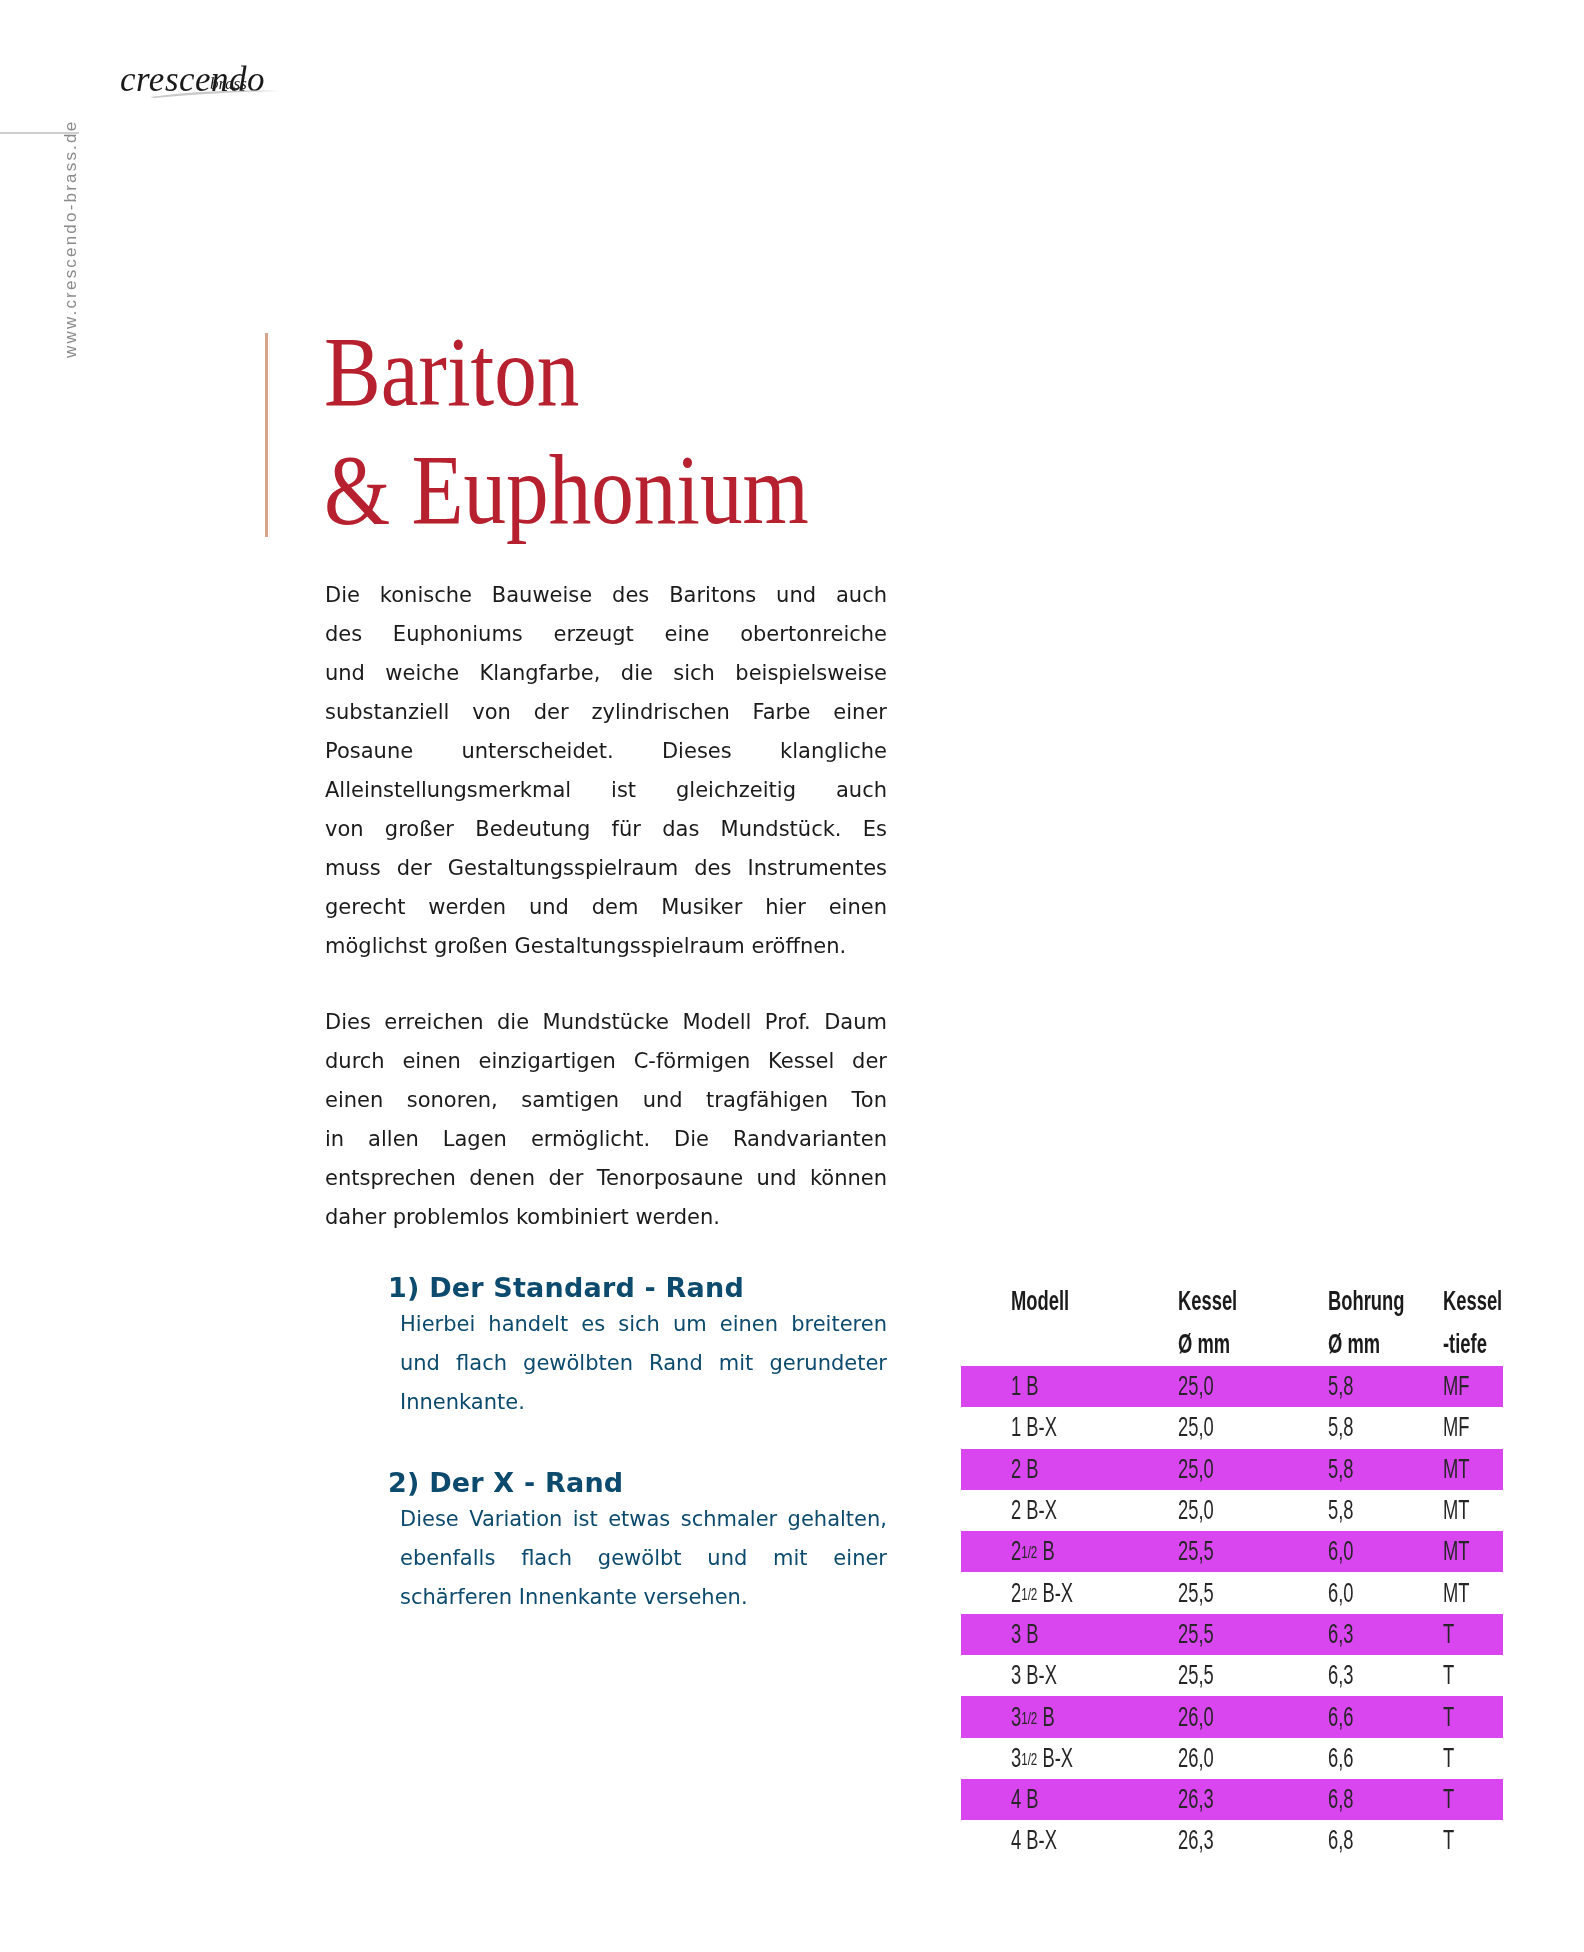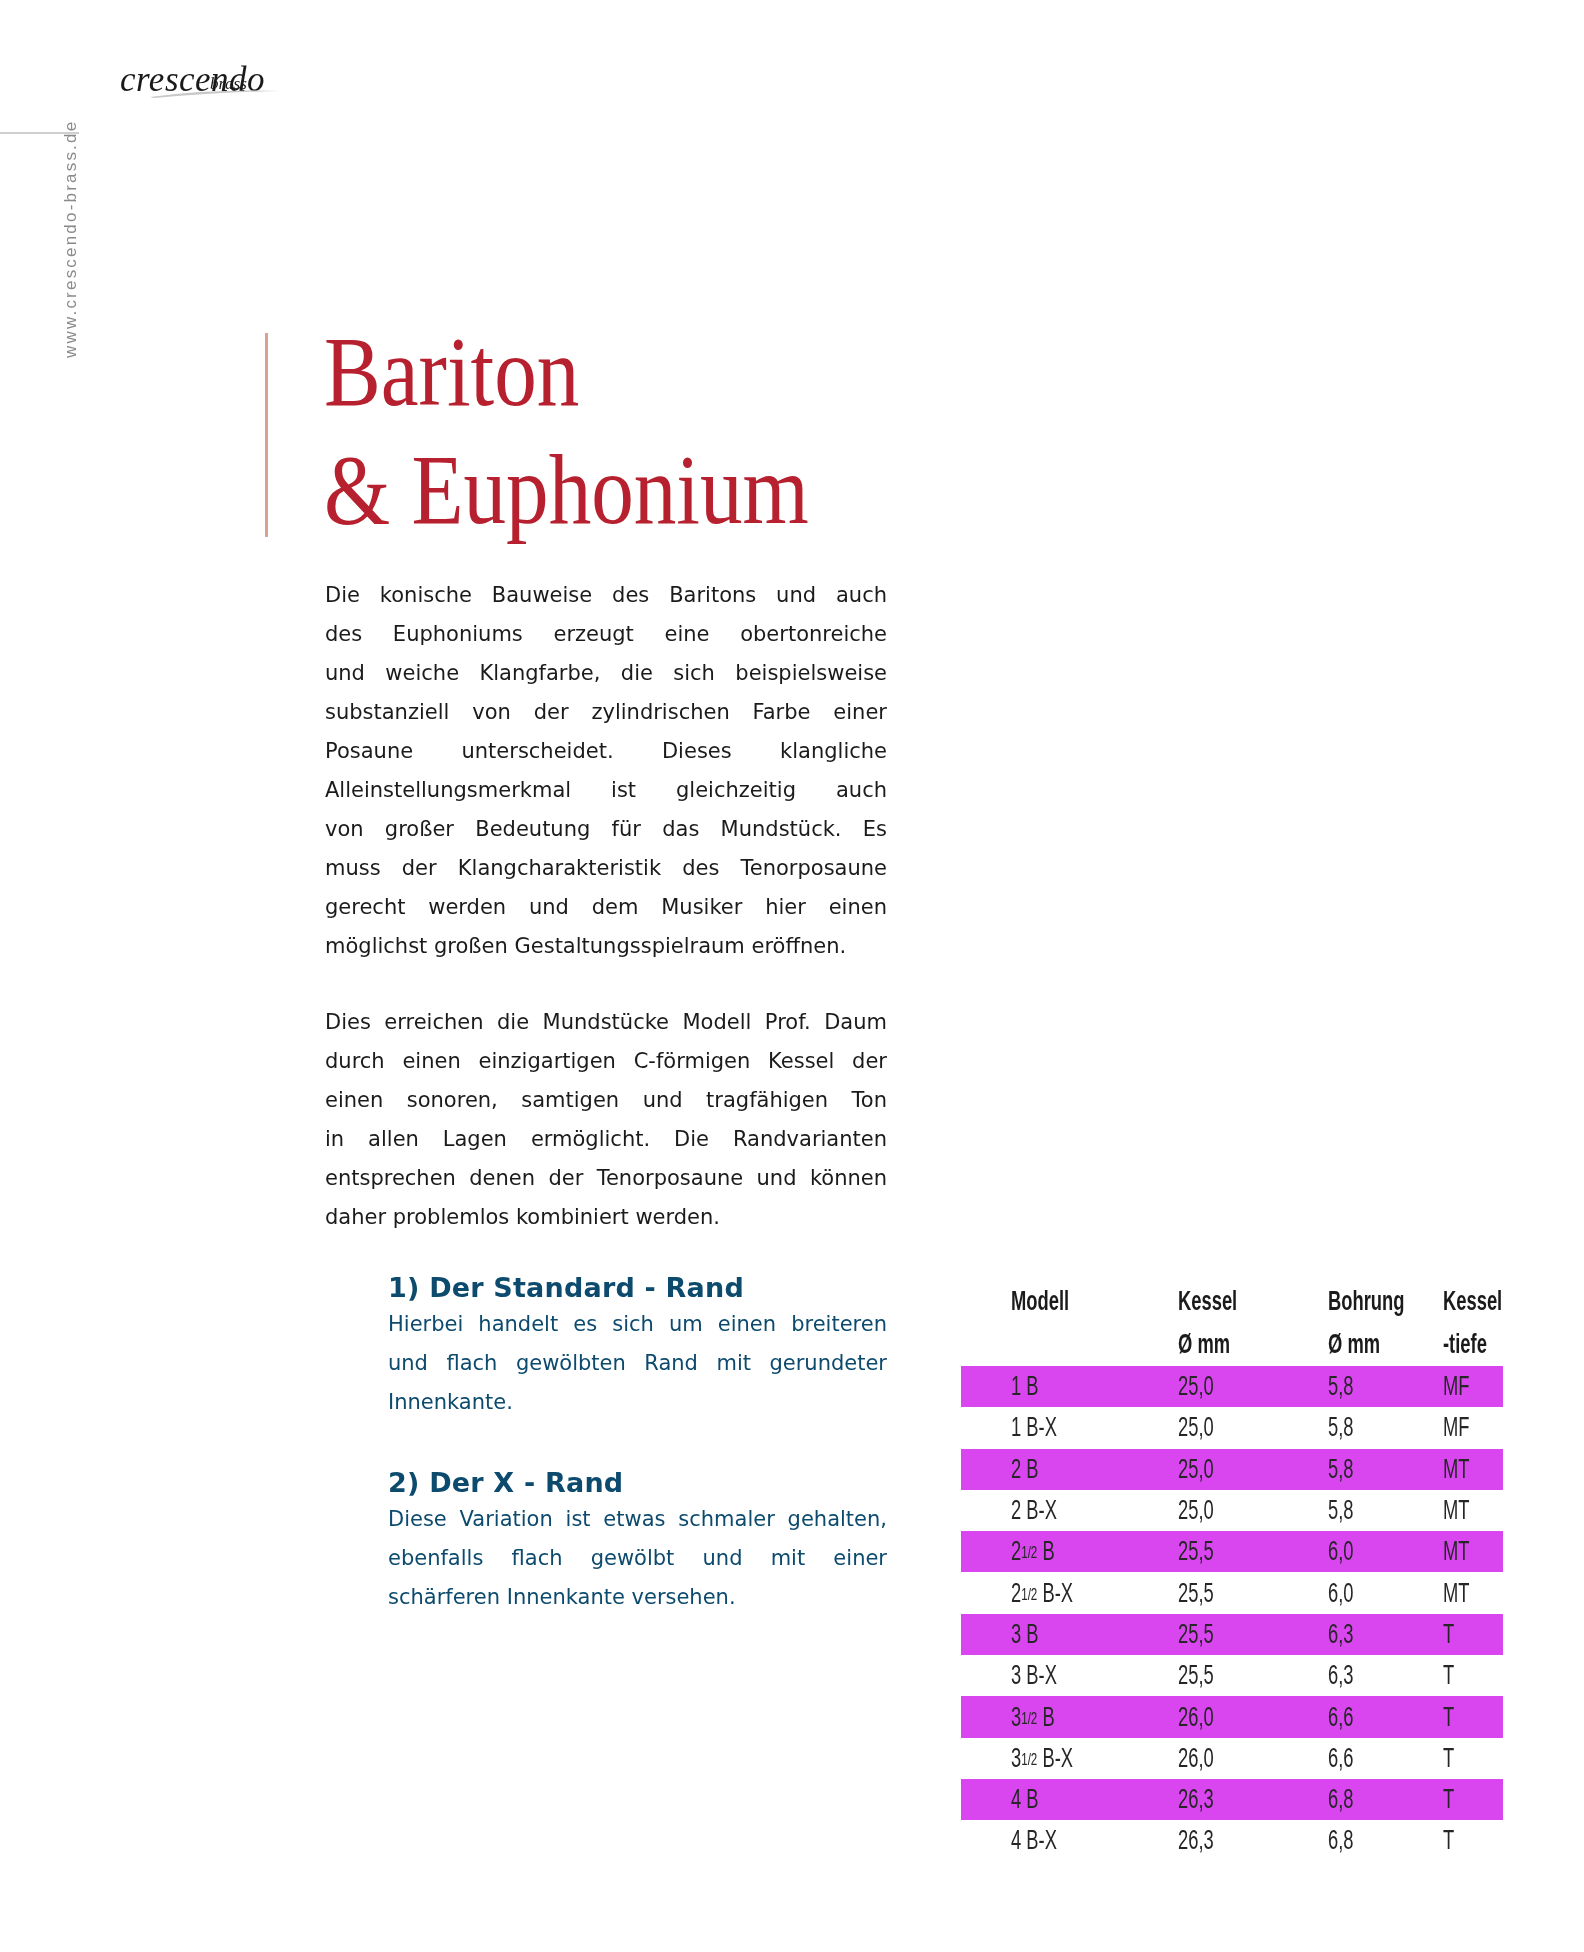--- a/index.html
+++ b/index.html
@@ -21,21 +21,21 @@
 
   .para { left:325px; width:562px; font-family:"DejaVu Sans", sans-serif; font-size:21px; line-height:39px; text-align:justify; color:#1b1b1b; }
   .para .ln { display:block; text-align:justify; text-align-last:justify; white-space:nowrap; }
   .para .ln.last { text-align-last:left; }
   .p1 { top:576px; }
   .p2 { top:1003px; }
 
   .rim { left:388px; width:499px; font-family:"DejaVu Sans", sans-serif; color:#0c4a6e; }
   .rim-title { font-size:27px; font-weight:bold; line-height:34px; white-space:nowrap; letter-spacing:0.2px; }
   .rim-body { font-size:21px; line-height:39px; }
-  .rim-body .ln { display:block; text-align:justify; text-align-last:justify; white-space:nowrap; }
+  .rim-body .ln { display:block; text-align:justify; text-align-last:justify; white-space:nowrap;margin-left:12px; }
   .rim-body .ln.last { text-align-last:left; }
   .rim1 { top:1271px; }
   .rim2 { top:1466px; }
 
   
   .spec-table { left:961px; top:1280px; width:542px; font-family:"Liberation Sans Narrow","Liberation Sans", sans-serif; }
   .th-row, .td-row { position:relative; height:41.3px; }
   .th-row { height:43px; }
   .td-row.shade { background:#d946ef; }
   .cell { position:absolute; top:0; height:100%; display:flex; align-items:center; white-space:nowrap; }
@@ -62,21 +62,21 @@
 <div class="abs title title-2">&amp; Euphonium</div>
 
 <div class="abs para p1" id="p1">
     <span class="ln">Die konische Bauweise des Baritons und auch</span>
     <span class="ln">des Euphoniums erzeugt eine obertonreiche</span>
     <span class="ln">und weiche Klangfarbe, die sich beispielsweise</span>
     <span class="ln">substanziell von der zylindrischen Farbe einer</span>
     <span class="ln">Posaune unterscheidet. Dieses klangliche</span>
     <span class="ln">Alleinstellungsmerkmal ist gleichzeitig auch</span>
     <span class="ln">von großer Bedeutung für das Mundstück. Es</span>
-    <span class="ln">muss der Klangcharakteristik des Tenorposaune</span>
+    <span class="ln">muss der Gestaltungsspielraum des Instrumentes</span>
     <span class="ln">gerecht werden und dem Musiker hier einen</span>
     <span class="ln last">möglichst großen Gestaltungsspielraum eröffnen.</span>
   </div>
 <div class="abs para p2" id="p2">
     <span class="ln">Dies erreichen die Mundstücke Modell Prof. Daum</span>
     <span class="ln">durch einen einzigartigen C-förmigen Kessel der</span>
     <span class="ln">einen sonoren, samtigen und tragfähigen Ton</span>
     <span class="ln">in allen Lagen ermöglicht. Die Randvarianten</span>
     <span class="ln">entsprechen denen der Tenorposaune und können</span>
     <span class="ln last">daher problemlos kombiniert werden.</span>

